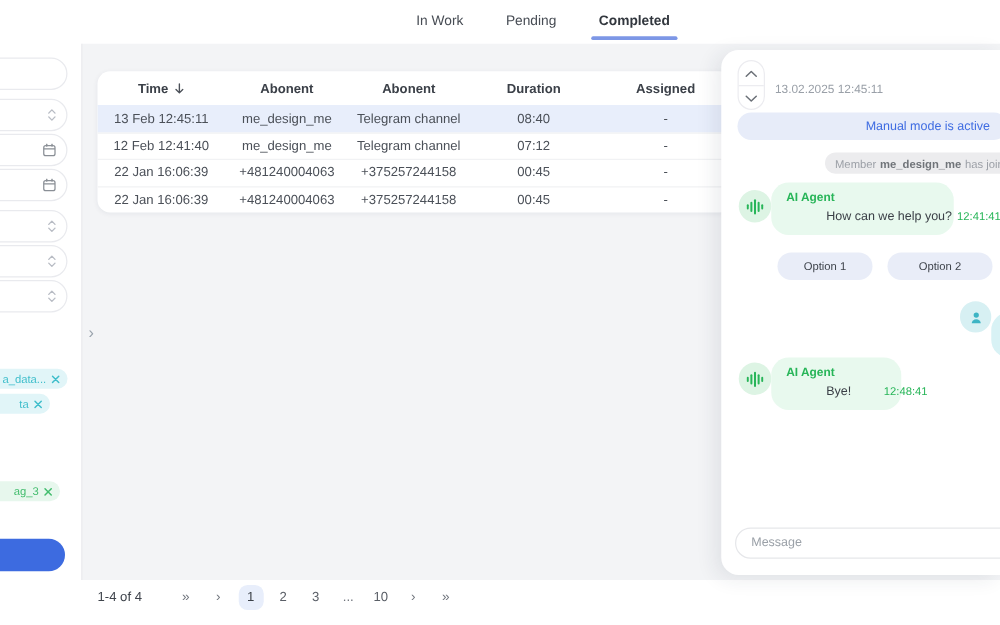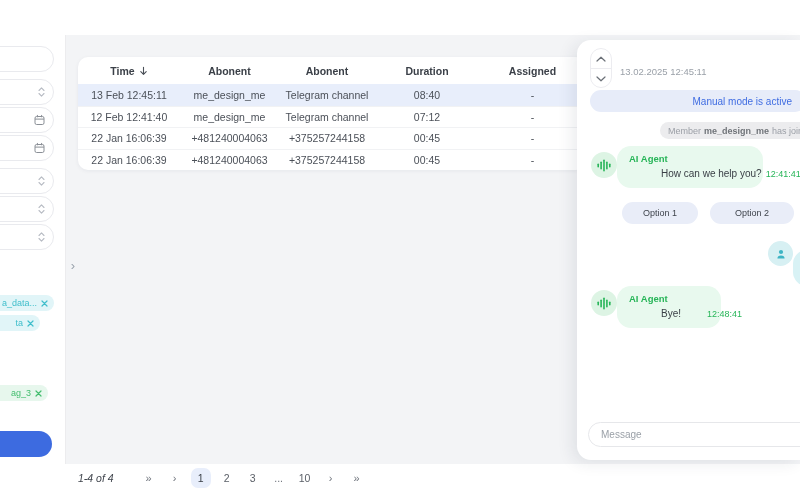--- a/index.html
+++ b/index.html
@@ -31,21 +31,21 @@
   .thead,.trow{display:grid;grid-template-columns:102px 99px 96px 104px 107px;align-items:center;}
   .thead{height:27px;font-size:10.5px;font-weight:700;color:#3b4048;}
   .trow{height:21.5px;font-size:10.5px;color:#4b5058;border-top:1px solid #f1f2f4;cursor:pointer;}
   .trow.selected{background:var(--selected-row,#e8eefb);border-top-color:var(--selected-row,#e8eefb);}
   .cell{text-align:center;white-space:nowrap;overflow:hidden;}
   .th-time{display:flex;align-items:center;justify-content:center;gap:4px;}
 
   
   .bottom-strip{position:absolute;left:0;top:464px;width:800px;height:36px;background:#fff;}
   .pagination{position:absolute;left:78px;top:468px;display:flex;align-items:center;font-size:10.5px;color:#3f444c;}
-  .pg-range{margin-right:22px;font-weight:500;font-style:italic;}
+  .pg-range{margin-right:22px;font-weight:500;}
   .pg-btn{min-width:20px;height:20px;display:flex;align-items:center;justify-content:center;margin:0 3px;border-radius:7px;color:#5a5f67;cursor:pointer;}
   .pg-btn.active{background:var(--selected-row,#e8eefb);color:#3b4048;}
   .pg-chevron{min-width:18px;height:20px;display:flex;align-items:center;justify-content:center;margin:0 4px;color:#70757d;font-size:11px;cursor:pointer;}
   .pg-ellipsis{cursor:default;color:#70757d;}
 
   
   .chat-panel{position:absolute;left:577px;top:40px;width:223px;height:420px;background:#fff;border-radius:14px 0 0 14px;box-shadow:-5px 3px 16px rgba(30,40,70,.09);overflow:hidden;}
   .scroll-pill{position:absolute;left:13px;top:8px;width:22px;height:40px;border:1px solid #ececf0;border-radius:12px;background:#fff;}
   .scroll-pill .half{height:19px;display:flex;align-items:center;justify-content:center;cursor:pointer;}
   .scroll-pill .divider{height:1px;background:#ececf0;}
@@ -64,20 +64,32 @@
   .user-avatar{position:absolute;left:191px;top:201px;width:25px;height:25px;border-radius:50%;background:#d7f0f3;display:flex;align-items:center;justify-content:center;}
   .user-bubble-stub{position:absolute;left:216px;top:210px;width:32px;height:36px;background:#d8f2f5;border-radius:14px 0 0 14px;}
   .message-input{position:absolute;left:11px;top:382px;width:228px;height:25px;border:1px solid #e6e7ea;border-radius:13px;padding:0 12px;font-size:10px;color:#3b4047;font-family:inherit;outline:none;}
   .message-input::placeholder{color:#9ba1a8;}
 </style>
 </head>
 <body>
 
 <div id="app">
 
+  <div class="tabs">
+    <div class="tab">
+      <span>In Work</span>
+    </div>
+    <div class="tab">
+      <span>Pending</span>
+    </div>
+    <div class="tab active">
+      <span>Completed</span>
+      <div class="tab-underline"></div>
+    </div>
+  </div>
 
   <div class="main-bg"></div>
 
   <div>
     <div class="pill" style="top:46px;"></div>
 
     <div class="pill" style="top:79px;">
       <span class="right-icon">
         <svg width="7" height="11" viewBox="0 0 7 11">
             <path d="M1 4 L3.5 1.4 L6 4 M1 7 L3.5 9.6 L6 7" fill="none" stroke="#b8bcc4" stroke-width="1.1" stroke-linecap="round" stroke-linejoin="round"></path>

